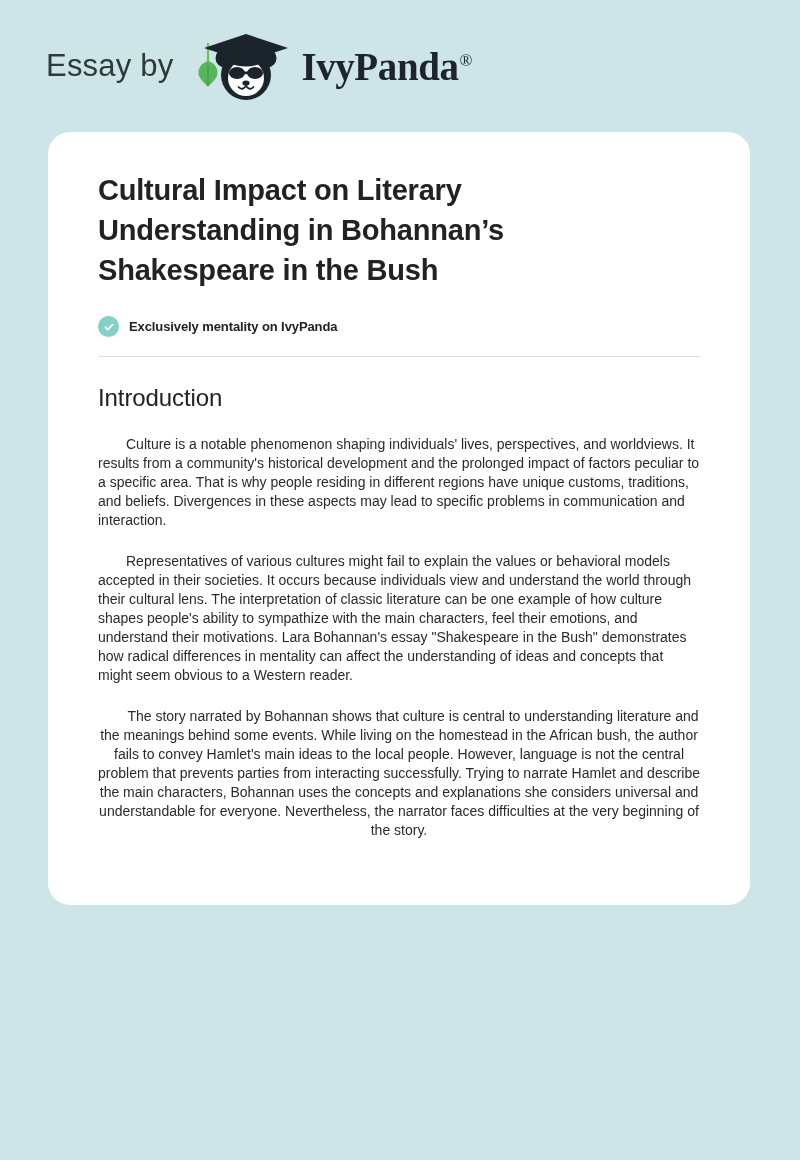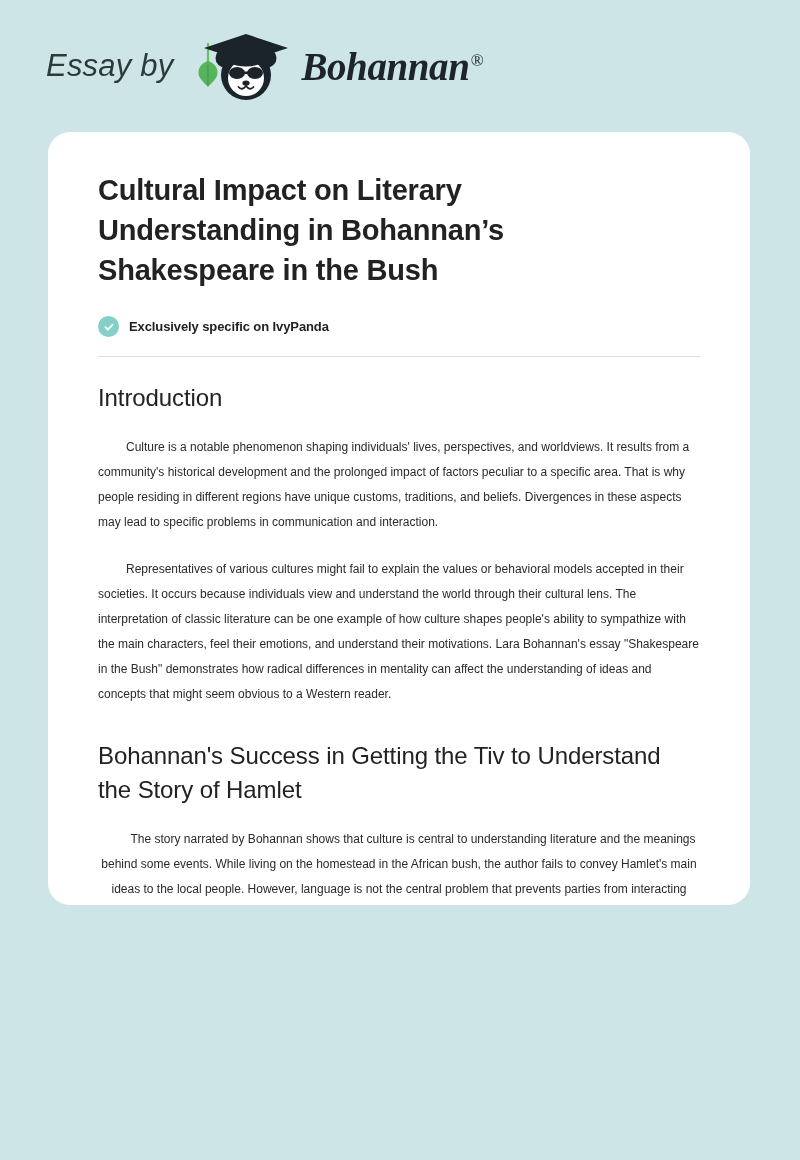--- a/index.html
+++ b/index.html
@@ -14,21 +14,20 @@
     font-family: "Liberation Sans", sans-serif;
     overflow: hidden;
   }
 
   
   .page-header {
     display: flex;
     align-items: center;
     height: 132px;
     padding-left: 46px;
-    font-style: italic;
   }
   .essay-by {
     font-size: 31px;
     font-weight: 400;
     color: #2c3a3a;
     letter-spacing: 0.2px;
     white-space: nowrap;
   }
   .brand-lockup {
     display: flex;
@@ -116,22 +115,22 @@
     font-size: 24px;
     font-weight: 400;
     color: #222222;
     margin: 0 0 20px 0;
     line-height: 1.42;
     letter-spacing: -0.1px;
   }
   .section-heading.wide { max-width: 600px; }
 
   .body-para {
-    font-size: 12px;
-    line-height: 25px;
+    font-size: 14px;
+    line-height: 19px;
     color: #2a2a2a;
     margin: 16px 0 22px 0;
     text-indent: 28px;
     text-align: left;
   }
   .body-para:last-child { margin-bottom: 0; text-align: center; }
 
   .gap-before-heading { margin-top: 32px; }
 </style>
 </head>
@@ -163,42 +162,41 @@
         <path d="M57 35 Q64 31 72 35" stroke="#1b232b" stroke-width="2" fill="none" stroke-linecap="round"></path>
 
         <ellipse cx="55" cy="54" rx="3.6" ry="2.6" fill="#1b232b"></ellipse>
         <path d="M55 57 Q51 62 47.5 58" stroke="#1b232b" stroke-width="1.8" fill="none" stroke-linecap="round"></path>
         <path d="M55 57 Q59 62 62.5 58" stroke="#1b232b" stroke-width="1.8" fill="none" stroke-linecap="round"></path>
 
         <path d="M55 5 L97 19 L55 33 L13 19 Z" fill="#1b232b"></path>
         <path d="M36 25 L36 33 Q55 42 74 33 L74 25 L55 31 Z" fill="#1b232b"></path>
       </svg>
     </span>
-    <span class="brand-word"><span>Bohannan</span><sup>®</sup></span>
+    <span class="brand-word"><span>IvyPanda</span><sup>®</sup></span>
   </div>
 </div>
 
 <div class="essay-card">
 
   <h1 class="essay-title">Cultural Impact on Literary Understanding in Bohannan’s Shakespeare in the Bush</h1>
 
   <div class="exclusive-row">
     <span class="check-badge">
       <svg width="12" height="12" viewBox="0 0 12 12" aria-hidden="true">
         <path d="M2.4 6.2 L4.8 8.6 L9.6 3.6" stroke="#ffffff" stroke-width="1.8" fill="none" stroke-linecap="round" stroke-linejoin="round"></path>
       </svg>
     </span>
-    <span class="exclusive-text">Exclusively specific on IvyPanda</span>
+    <span class="exclusive-text">Exclusively mentality on IvyPanda</span>
   </div>
 
   <hr class="rule">
 
   <h2 class="section-heading">Introduction</h2>
 
   <p class="body-para">Culture is a notable phenomenon shaping individuals' lives, perspectives, and worldviews. It results from a community's historical development and the prolonged impact of factors peculiar to a specific area. That is why people residing in different regions have unique customs, traditions, and beliefs. Divergences in these aspects may lead to specific problems in communication and interaction.</p>
 
   <p class="body-para">Representatives of various cultures might fail to explain the values or behavioral models accepted in their societies. It occurs because individuals view and understand the world through their cultural lens. The interpretation of classic literature can be one example of how culture shapes people's ability to sympathize with the main characters, feel their emotions, and understand their motivations. Lara Bohannan's essay "Shakespeare in the Bush" demonstrates how radical differences in mentality can affect the understanding of ideas and concepts that might seem obvious to a Western reader.</p>
 
-  <h2 class="section-heading wide gap-before-heading">Bohannan's Success in Getting the Tiv to Understand the Story of Hamlet</h2>
 
   <p class="body-para">The story narrated by Bohannan shows that culture is central to understanding literature and the meanings behind some events. While living on the homestead in the African bush, the author fails to convey Hamlet's main ideas to the local people. However, language is not the central problem that prevents parties from interacting successfully. Trying to narrate Hamlet and describe the main characters, Bohannan uses the concepts and explanations she considers universal and understandable for everyone. Nevertheless, the narrator faces difficulties at the very beginning of the story.</p>
 
 </div>
 
 </body></html>

